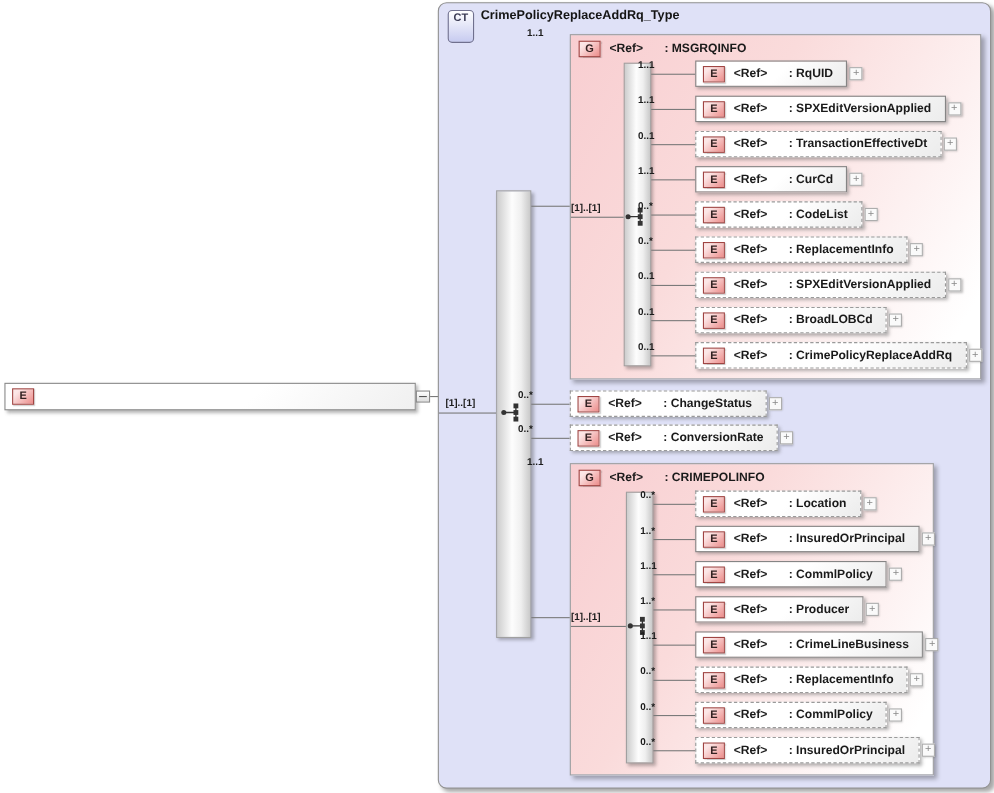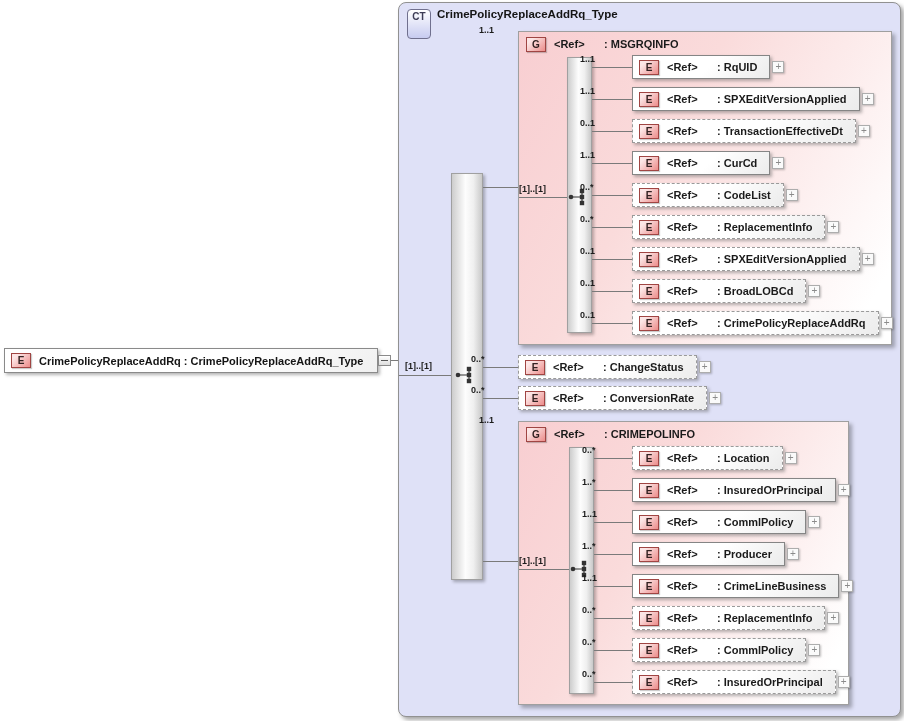--- a/index.html
+++ b/index.html
@@ -64,21 +64,20 @@
       background:linear-gradient(to bottom,#ffffff,#dddddd);border:1px solid #8a8a8a;}
   .handle::after{content:"";position:absolute;left:2px;right:2px;top:4px;height:1px;background:#555;}
 </style>
 </head>
 <body>
 
 <div class="stage">
 
   <div class="root-el">
     <span class="badge">E</span>
-    <span class="lbl">CrimePolicyReplaceAddRq : CrimePolicyReplaceAddRq_Type</span>
   </div>
   <div class="handle"></div>
   <div class="hline" style="top:360px;left:391px;width:8px;"></div>
 
   <div class="ct" id="ct">
     <span class="ct-badge">CT</span>
     <span class="ct-title">CrimePolicyReplaceAddRq_Type</span>
 
     <div class="card" style="top:358px;left:6px;width:44px;">[1]..[1]</div>
     <div class="hline" style="top:372px;left:0;width:52px;"></div>

